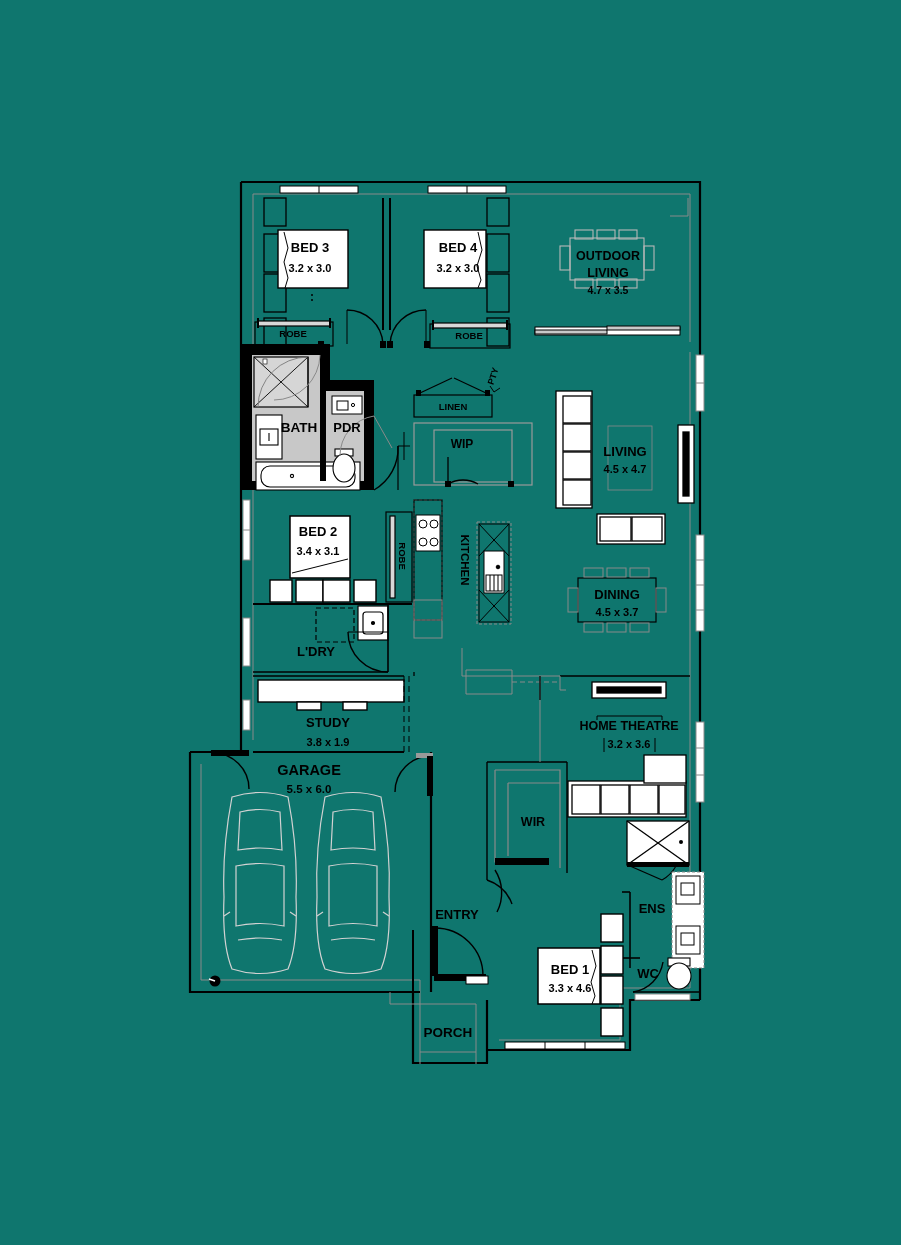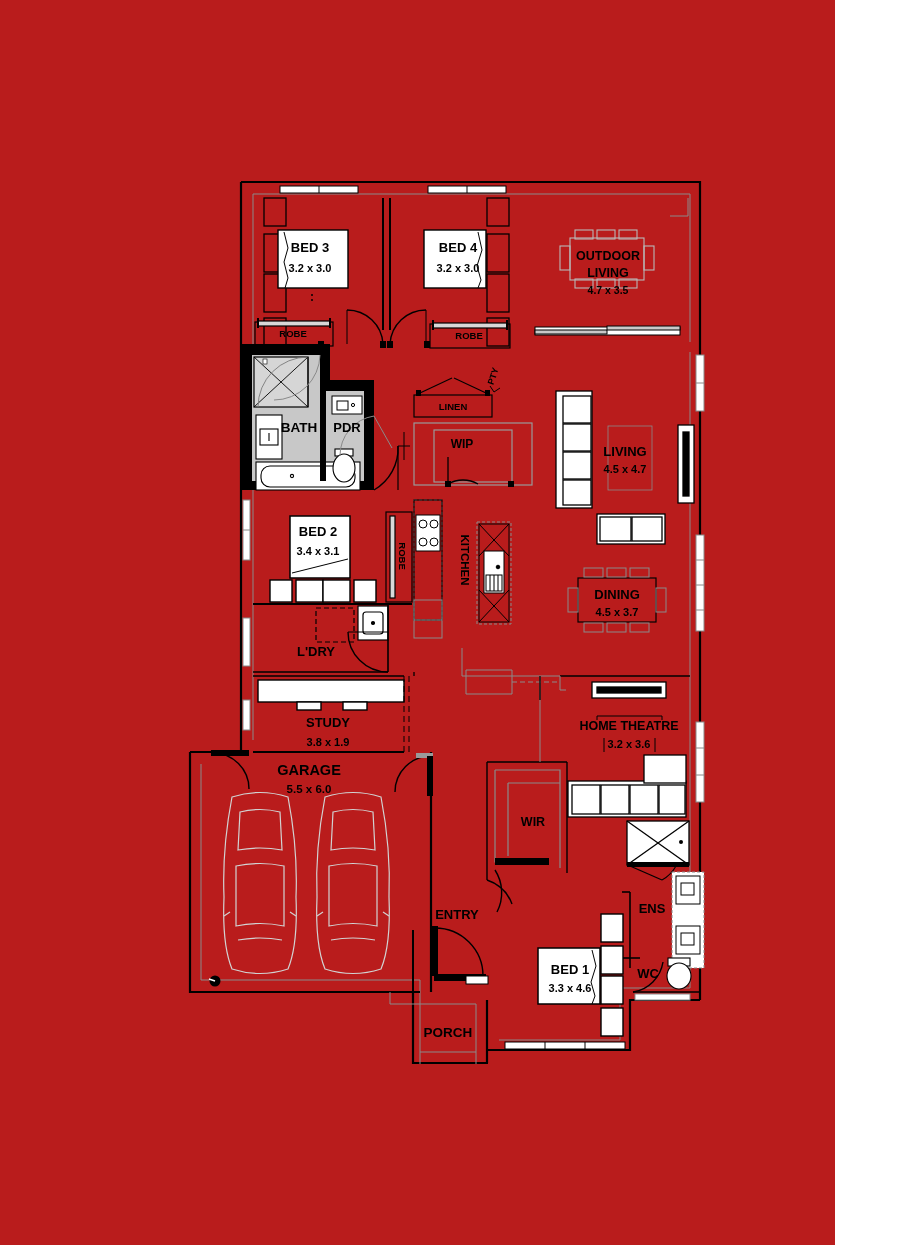--- a/index.html
+++ b/index.html
@@ -1,17 +1,17 @@
 <!DOCTYPE html>
 <html><head>
 <meta charset="utf-8">
 <style>
   html,body{margin:0;padding:0;background:#ffffff;}
   body{width:901px;height:1245px;font-family:"Liberation Sans",sans-serif;}
-  #plan{position:relative;width:835px;height:1245px;background:#b91c1c;overflow:hidden;}
+  #plan{position:relative;width:901px;height:1245px;background:#0f766e;overflow:hidden;}
   svg{display:block;}
   .lbl{font-family:"Liberation Sans",sans-serif;font-weight:bold;text-anchor:middle;fill:#000;}
   .dim{font-family:"Liberation Sans",sans-serif;font-weight:bold;text-anchor:middle;fill:#000;}
 </style>
 </head>
 <body>
 
 <div id="plan">
 <svg width="901" height="1245" viewBox="0 0 901 1245">
 

